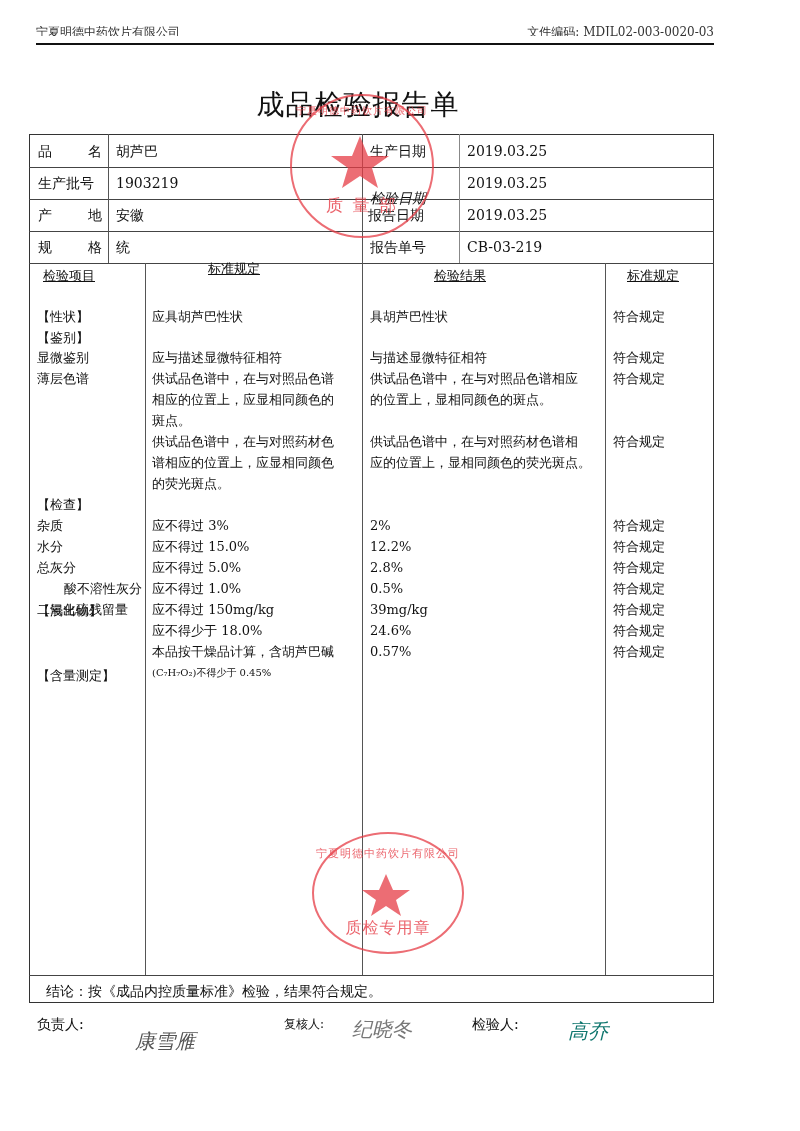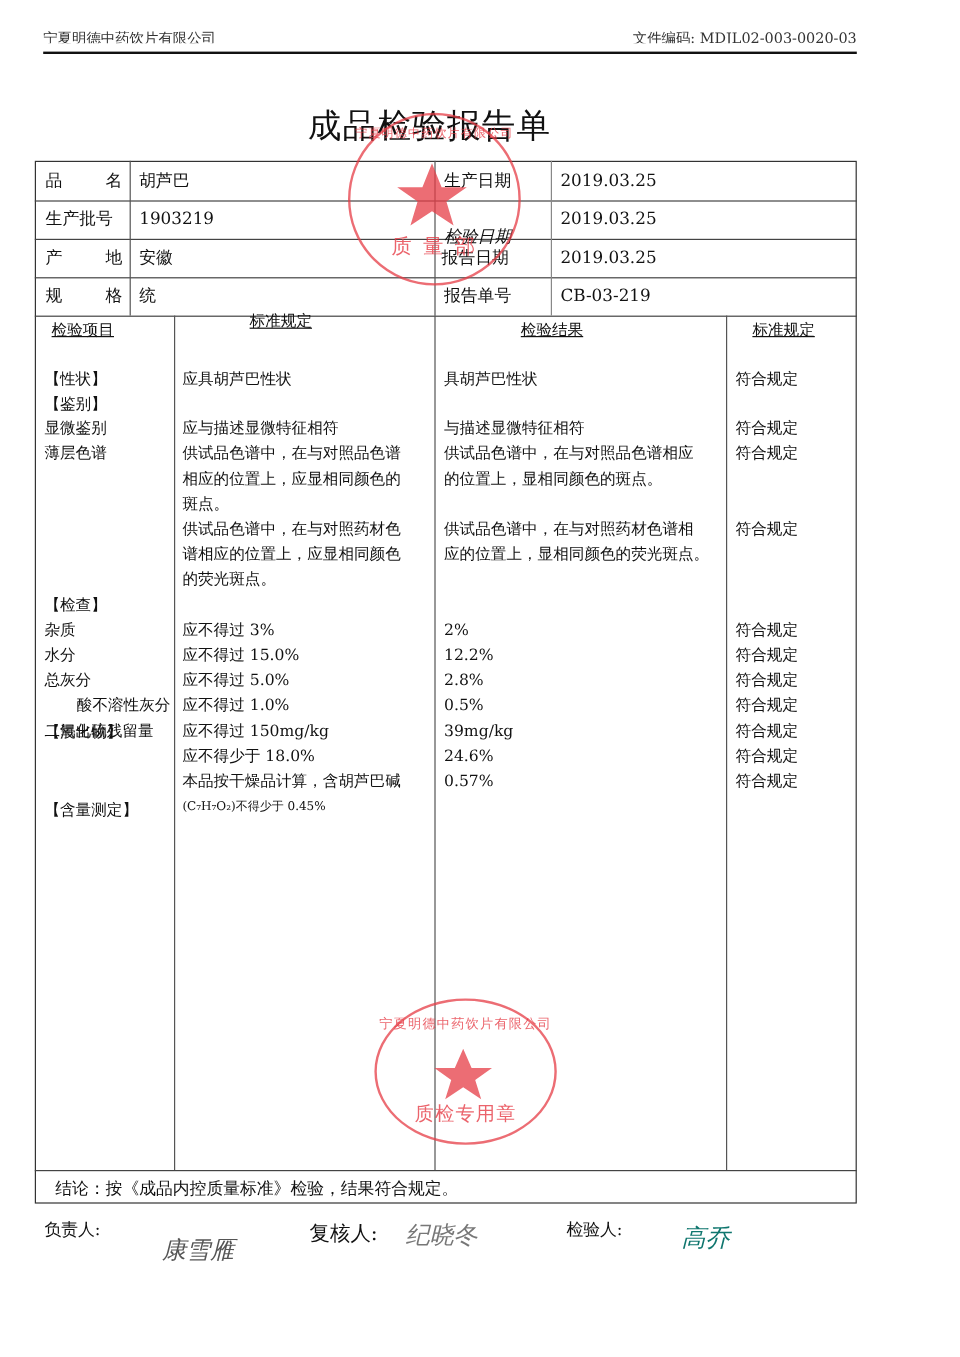--- a/index.html
+++ b/index.html
@@ -149,22 +149,22 @@
 <div class="abs txt" style="left:37px; top:641px;margin-top:24px;">【含量测定】</div>
 <div class="abs txt" style="left:152px; top:641px;">本品按干燥品计算，含胡芦巴碱</div>
 <div class="abs txt" style="left:152px; top:662px; font-size:10px;text-align:right;">(C₇H₇O₂)不得少于 0.45%</div>
 <div class="abs txt" style="left:370px; top:641px;">0.57%</div>
 <div class="abs txt" style="left:613px; top:641px;">符合规定</div>
 
 <div class="abs" style="left:46px; top:981px; font-size:14px; line-height:20px; font-family:'DejaVu Sans','Liberation Sans',sans-serif;">结论：按《成品内控质量标准》检验，结果符合规定。</div>
 
 <div class="abs" style="left:37px; top:1016px; font-size:14px;">负责人:</div>
 <div class="abs sign" style="left:135px; top:1028px;">康雪雁</div>
-<div class="abs" style="left:258px; top:1016px; font-size:17px;">复核人:</div>
-<div class="abs sign" style="left:338px; top:1016px; color:#777;">纪晓冬</div>
+<div class="abs" style="left:284px; top:1016px; font-size:12px;">复核人:</div>
+<div class="abs sign" style="left:352px; top:1016px; color:#777;">纪晓冬</div>
 <div class="abs" style="left:472px; top:1016px; font-size:14px;">检验人:</div>
 <div class="abs sign" style="left:568px; top:1018px; color:#0f766e;">高乔</div>
 
 <div class="abs stamp" style="left:290px; top:94px; width:140px; height:140px; border-radius:50%;">
   <svg width="140" height="140" viewBox="0 0 140 140" style="position:absolute; left:-2px; top:-2px;">
     <polygon points="70,42 78,62 99,62 82,74 88,94 70,82 52,94 58,74 41,62 62,62" fill="rgba(230,60,70,0.75)"></polygon>
   </svg>
   <div class="abs" style="left:0; width:140px; top:8px; text-align:center; font-size:10px; letter-spacing:1px;">宁夏明德中药饮片有限公司</div>
   <div class="abs" style="left:0; width:140px; top:98px; text-align:center; font-size:17px; letter-spacing:2px;">质 量 部</div>
 </div>

